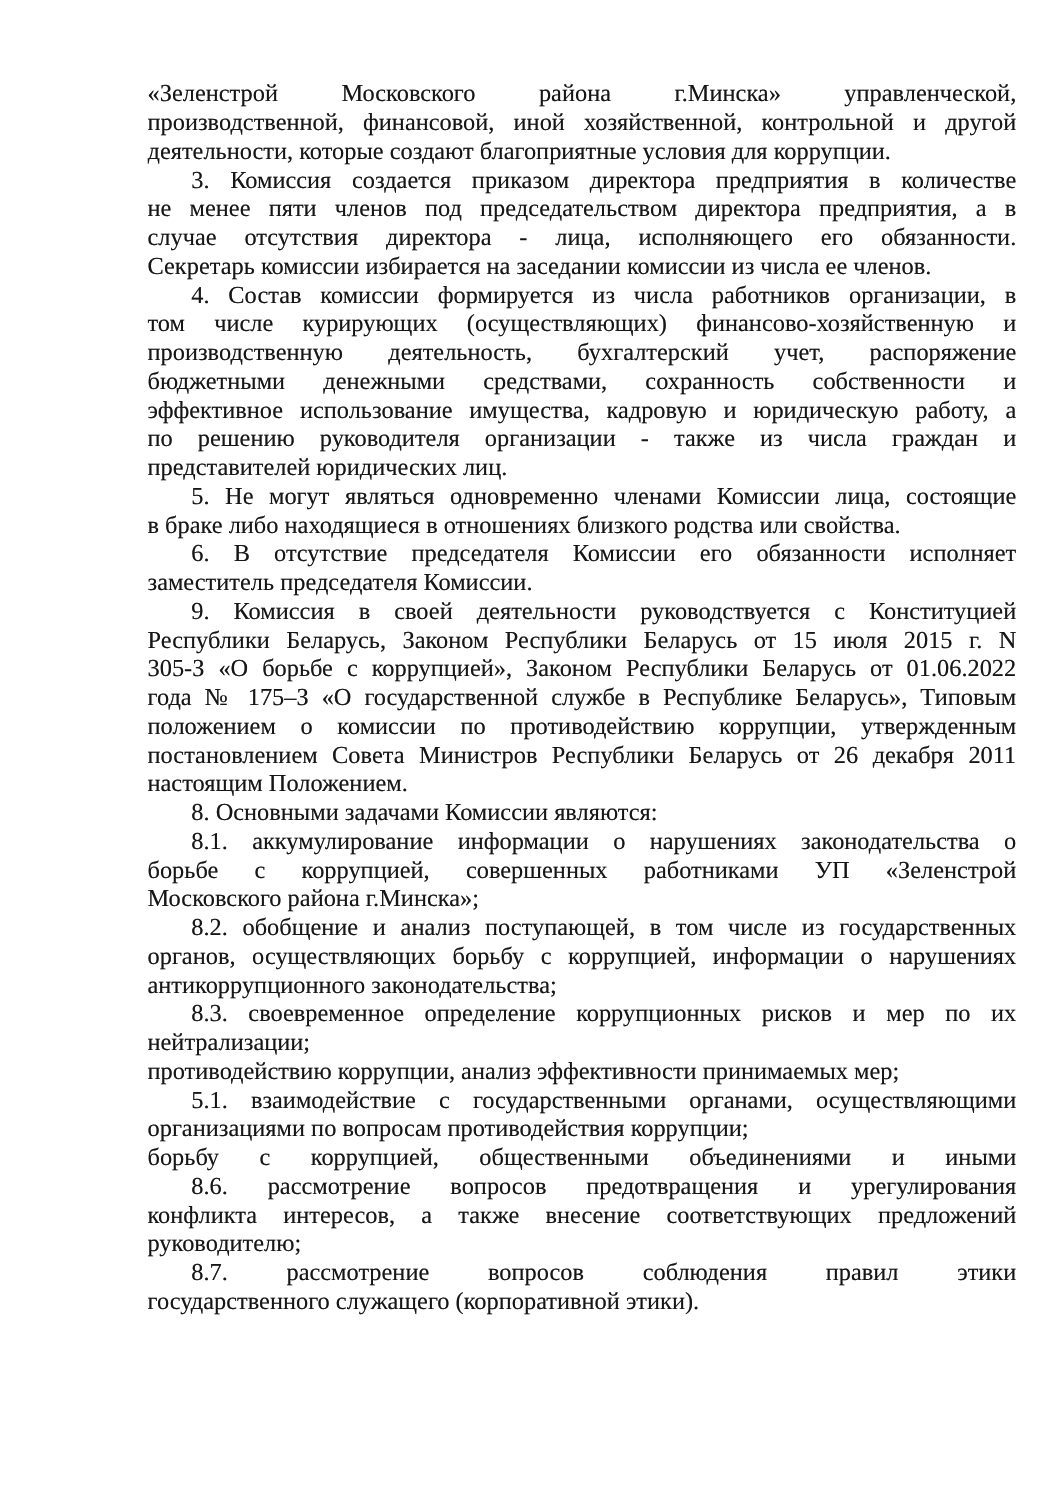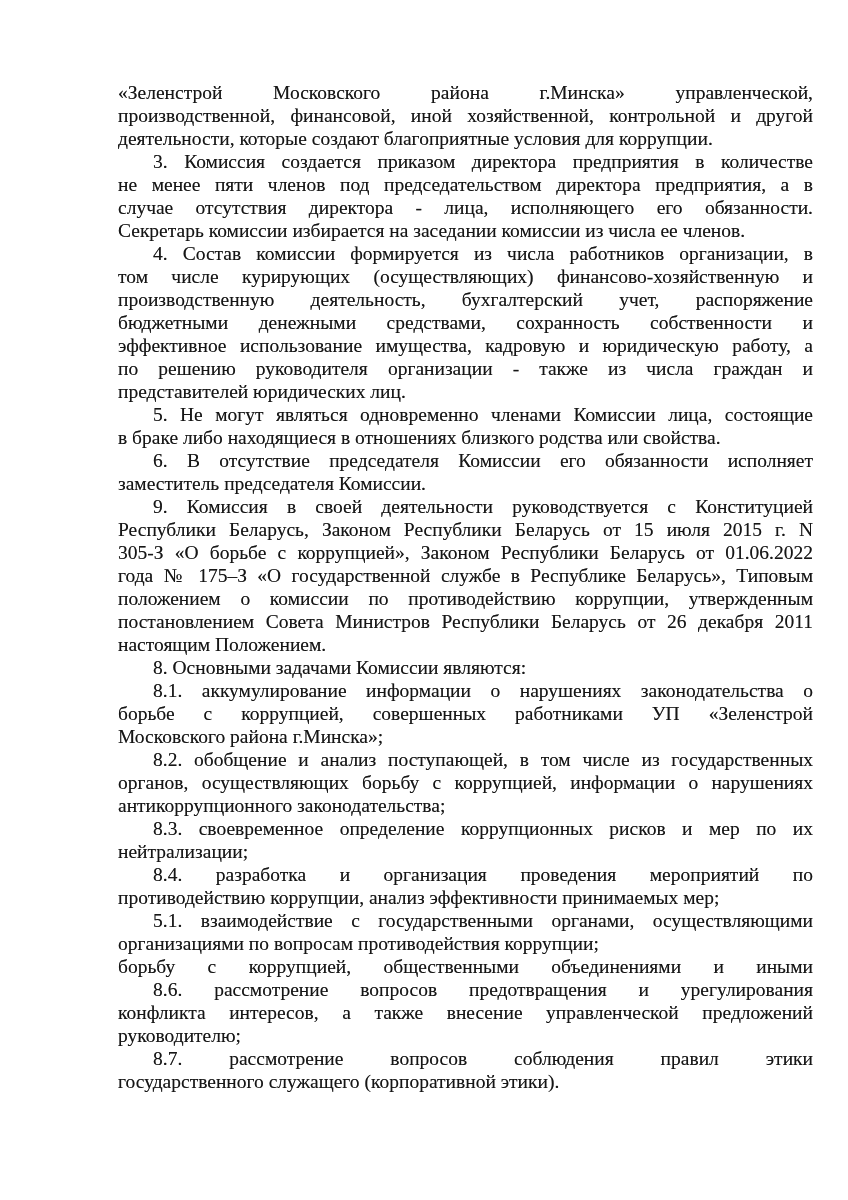--- a/index.html
+++ b/index.html
@@ -15,21 +15,21 @@
   .page {
     position: relative;
     width: 848px;
     height: 1200px;
     background: #ffffff;
     overflow: hidden;
   }
   .textblock {
     position: absolute;
     left: 118px;
-    top: 81px;
+    top: 64px;
     width: 695px;
     font-size: 19.5px;
     line-height: 23px;
     color: #161616;
     text-shadow: 0 0 0.5px rgba(40,40,40,0.55);
   }
   .para { margin: 0; padding: 0; }
   .ln {
     height: 23px;
     overflow: hidden;
@@ -98,31 +98,30 @@
       <div class="para">
         <div class="ln indent">8.2. обобщение и анализ поступающей, в том числе из государственных</div>
         <div class="ln">органов, осуществляющих борьбу с коррупцией, информации о нарушениях</div>
         <div class="ln last">антикоррупционного законодательства;</div>
       </div>
       <div class="para">
         <div class="ln indent">8.3. своевременное определение коррупционных рисков и мер по их</div>
         <div class="ln last">нейтрализации;</div>
       </div>
       <div class="para">
-        <div class="ln indent">8.4. разработка и организация проведения мероприятий по</div>
         <div class="ln last">противодействию коррупции, анализ эффективности принимаемых мер;</div>
       </div>
       <div class="para">
         <div class="ln indent">5.1. взаимодействие с государственными органами, осуществляющими</div>
         <div class="ln last">организациями по вопросам противодействия коррупции;</div>
         <div class="ln">борьбу с коррупцией, общественными объединениями и иными</div>
       </div>
       <div class="para">
         <div class="ln indent">8.6. рассмотрение вопросов предотвращения и урегулирования</div>
-        <div class="ln">конфликта интересов, а также внесение управленческой предложений</div>
+        <div class="ln">конфликта интересов, а также внесение соответствующих предложений</div>
         <div class="ln last">руководителю;</div>
       </div>
       <div class="para">
         <div class="ln indent">8.7. рассмотрение вопросов соблюдения правил этики</div>
         <div class="ln last">государственного служащего (корпоративной этики).</div>
       </div>
     </div>
 </div>
 
 </body></html>

